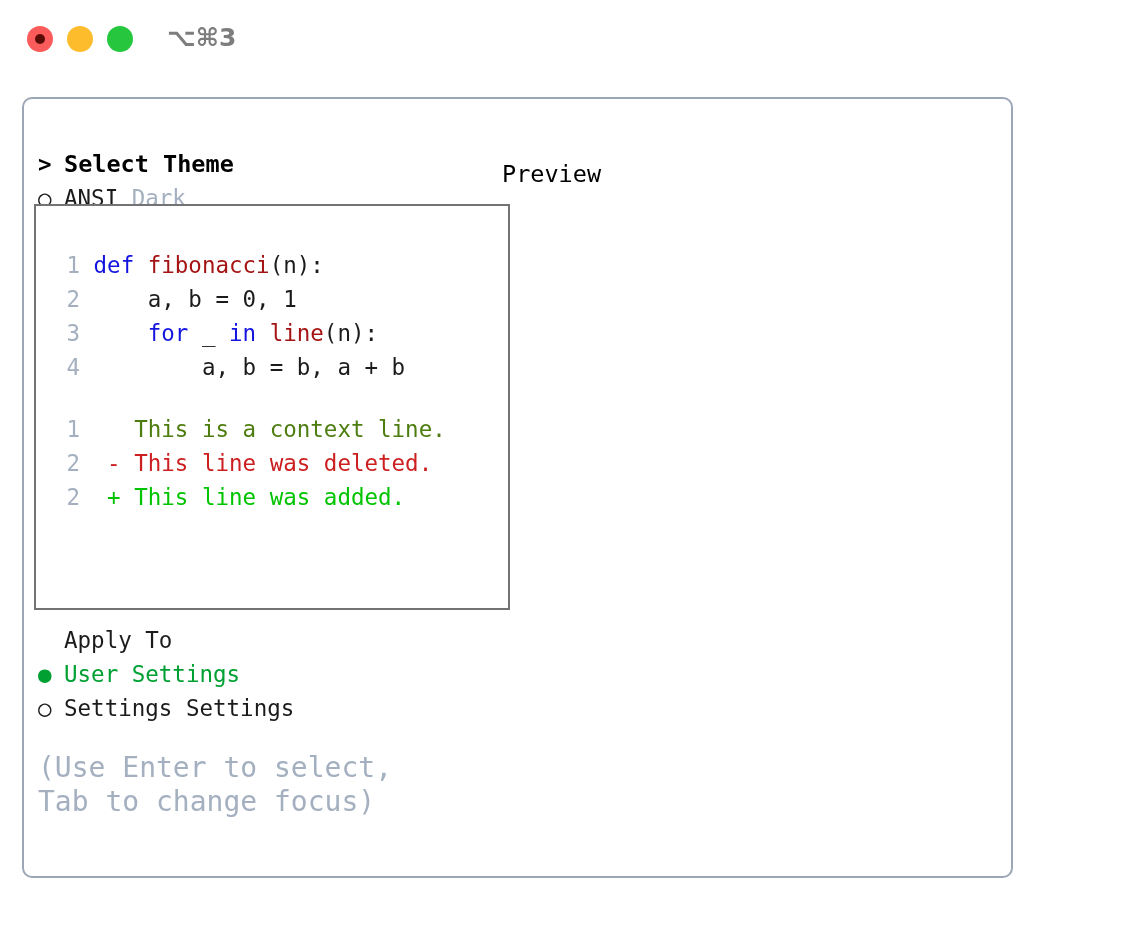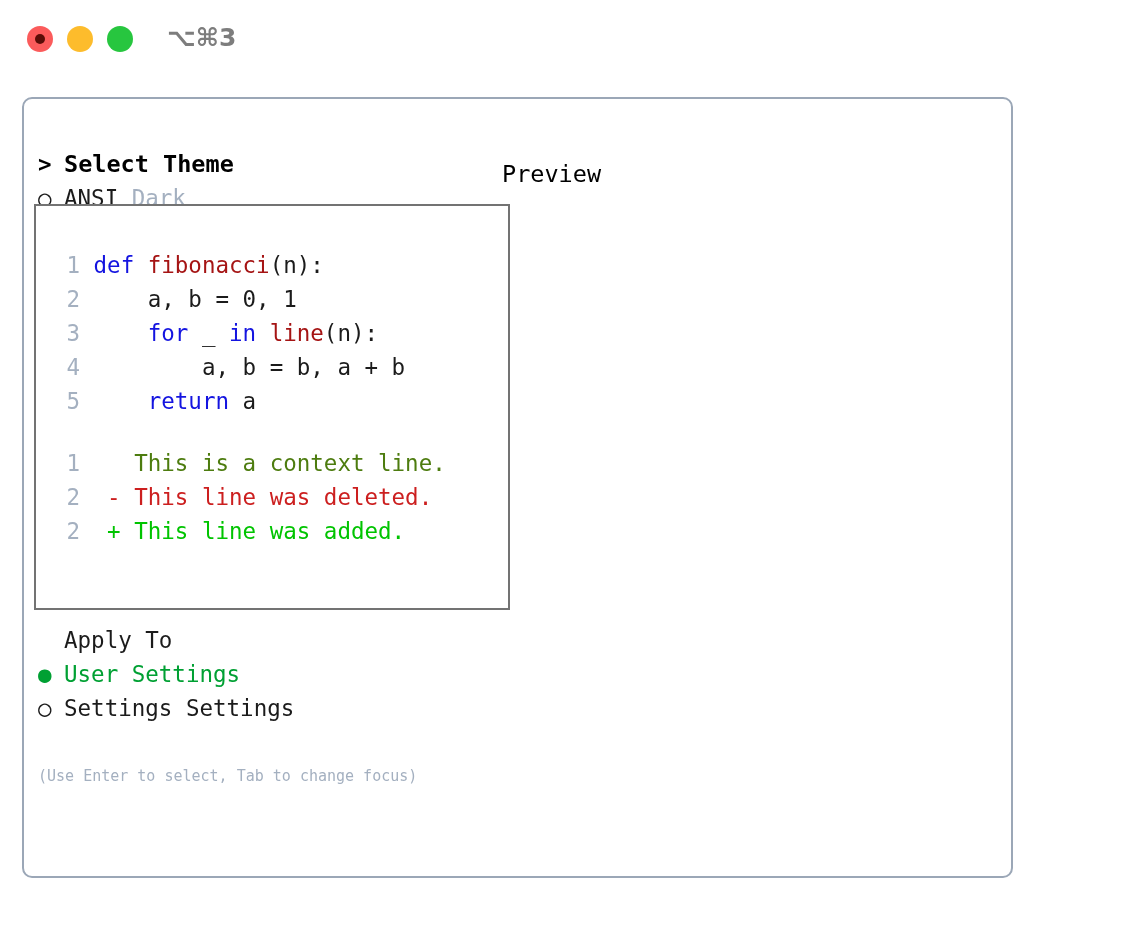--- a/index.html
+++ b/index.html
@@ -97,22 +97,22 @@
     font-size: 23.5px;
     color: #000000;
   }
   .row.selected .label { color: #00a033; }
   .row.selected .marker { color: #00a033; }
   .tag { color: #a4b0c0; }
   .spacer { height: 34px; }
   .spacer-sm { height: 26px; }
 
   #help-text {
-    margin-top: 8px;
-    font-size: 15px;
+    margin-top: 0;
+    font-size: 28px;
     line-height: 34px;
     color: #a4b0c0;
     width: 410px;
     white-space: pre-wrap;
   }
 
   
   #right-col {
     position: absolute;
     left: 478px;
@@ -215,21 +215,20 @@
       <div id="preview-title">Preview</div>
     </div>
 
     <div id="code-box">
       <div id="code-inner">
         <div id="code-lines">
             <div class="cline"><span class="lno">1</span> <span class="kw">def </span><span class="fn">fibonacci</span><span class="pl">(n):</span></div>
             <div class="cline"><span class="lno">2</span> <span class="pl">    a, b = 0, 1</span></div>
             <div class="cline"><span class="lno">3</span> <span class="pl">    </span><span class="kw">for </span><span class="pl">_ </span><span class="kw">in </span><span class="fn">line</span><span class="pl">(n):</span></div>
             <div class="cline"><span class="lno">4</span> <span class="pl">        a, b = b, a + b</span></div>
-            <div class="cline"><span class="lno">5</span> <span class="pl">    </span><span class="kw">return </span><span class="pl">a</span></div>
           </div>
         <div class="gap"></div>
         <div id="diff-lines">
             <div class="cline"><span class="lno">1</span>  <span class="ctx"> </span><span class="ctx"> This is a context line.</span></div>
             <div class="cline"><span class="lno">2</span>  <span class="del">-</span><span class="del"> This line was deleted.</span></div>
             <div class="cline"><span class="lno">2</span>  <span class="add">+</span><span class="add"> This line was added.</span></div>
           </div>
       </div>
     </div>
 

